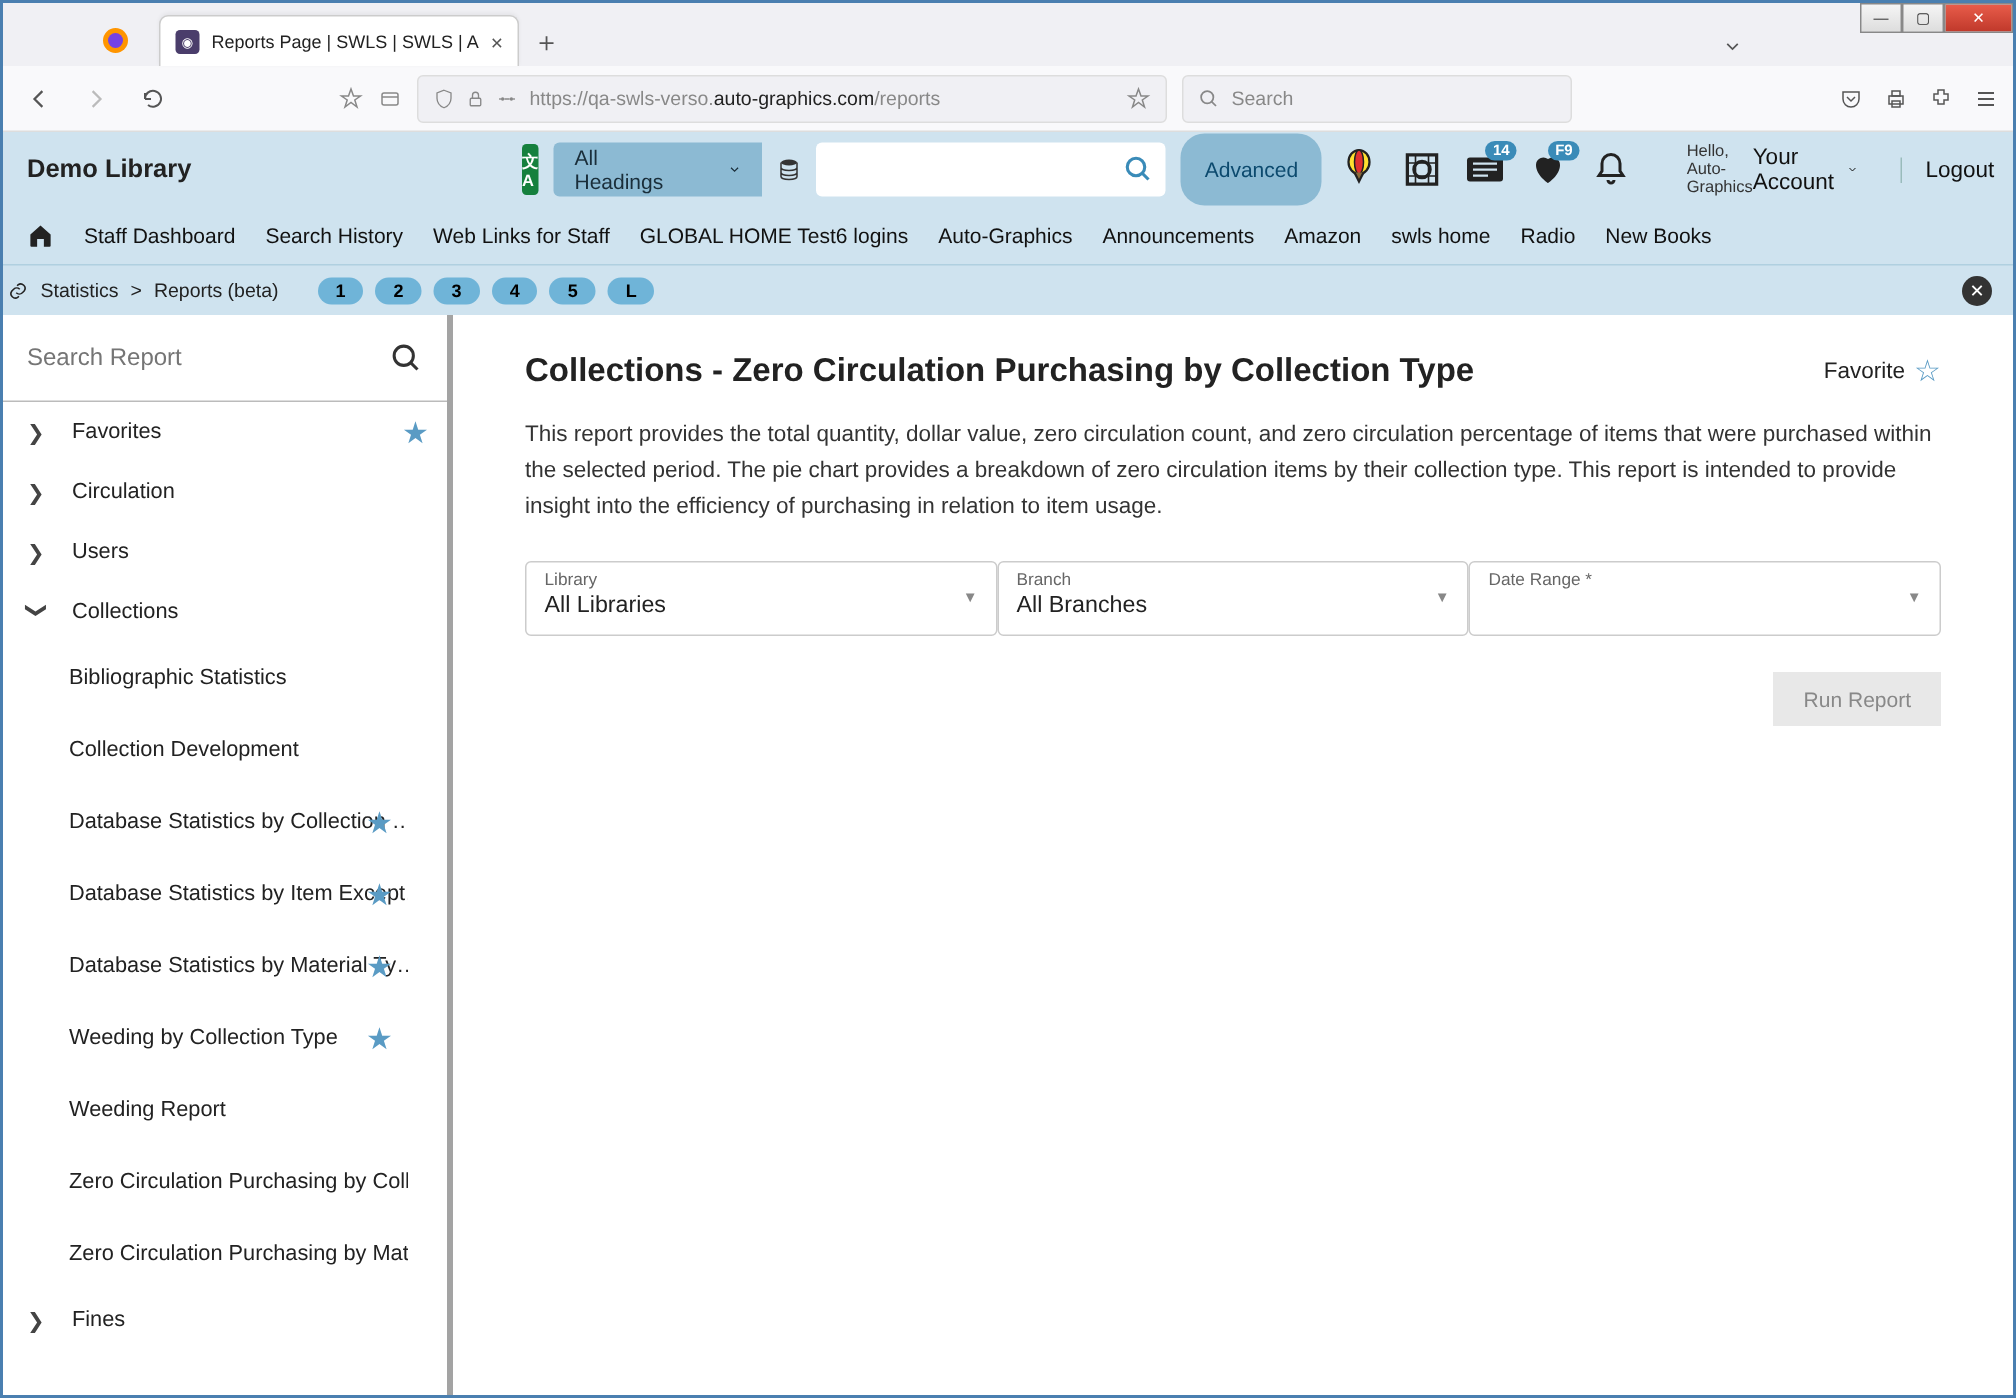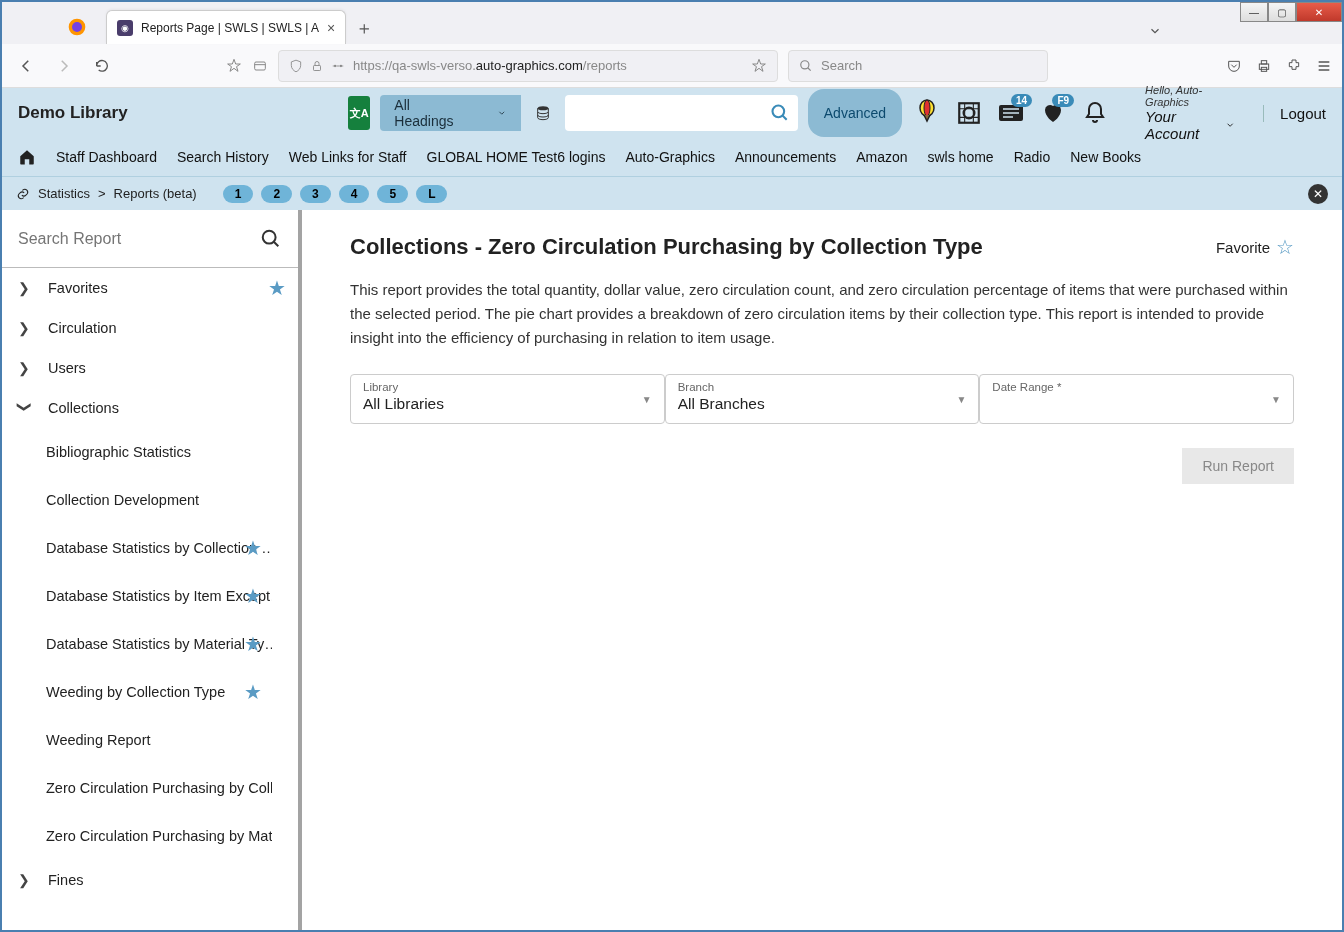--- a/index.html
+++ b/index.html
@@ -38,32 +38,32 @@
 .lang-icon { width: 26px; height: 34px; background: #15803d; border-radius: 3px; display: flex; align-items: center; justify-content: center; color: #fff; font-size: 11px; font-weight: bold; }
 .headings-select { height: 36px; background: #8cbad3; border-radius: 4px 0 0 4px; padding: 0 14px; display: flex; align-items: center; gap: 40px; color: #1a2e3a; font-size: 14px; cursor: pointer; }
 .db-icon { width: 28px; height: 36px; display: flex; align-items: center; justify-content: center; color: #333; font-size: 16px; }
 .search-field { flex: 1; height: 36px; background: #fff; border-radius: 4px; display: flex; align-items: center; max-width: 320px; }
 .search-field input { flex: 1; border: none; outline: none; padding: 0 10px; height: 100%; background: transparent; }
 .search-field .mag { width: 36px; height: 36px; display: flex; align-items: center; justify-content: center; color: #3a8bb8; font-size: 18px; }
 .advanced-btn { height: 48px; background: #8cbad3; border-radius: 16px; padding: 0 16px; display: flex; align-items: center; color: #0c4a6e; font-size: 14px; cursor: pointer; }
 .top-icons { display: flex; gap: 12px; margin-left: auto; align-items: center; }
 .icon-wrap { position: relative; width: 30px; height: 30px; display: flex; align-items: center; justify-content: center; font-size: 24px; color: #222; }
 .badge { position: absolute; top: -4px; right: -6px; background: #3a8bb8; color: #fff; font-size: 10px; border-radius: 9px; padding: 1px 5px; min-width: 16px; text-align: center; font-weight: bold; }
-.account-block { display: flex; flex-direction: column; margin-left: 25px; font-style: italic; }
+.account-block { display: flex; margin-left: 25px; }
 .account-hello { font-size: 11px; color: #333; }
 .account-link { font-size: 15px; color: #111; display: flex; align-items: center; gap: 4px; cursor: pointer; }
 .logout { margin-left: 18px; font-size: 15px; color: #111; cursor: pointer; border-left: 1px solid #9bb; padding-left: 16px; }
 
 
 .nav-links { display: flex; align-items: center; height: 38px; padding: 0 16px; gap: 20px; font-size: 14px; color: #111; }
 .nav-links .home-ic { font-size: 16px; }
 .nav-links a { color: #111; text-decoration: none; cursor: pointer; }
 
 
-.breadcrumb-bar { height: 34px; background: #cfe3ef; border-top: 1px solid #b0d0e0; display: flex; align-items: center; padding: 0 14px; gap: 8px; font-size: 13px; color: #222; position: relative; }
+.breadcrumb-bar { height: 34px; background: #cfe3ef; border-top: 1px solid #b0d0e0; display: flex; align-items: center; padding: 0 3px; gap: 8px; font-size: 13px; color: #222; position: relative; }
 .crumb-pill { background: #6fb4d8; color: #000; font-weight: bold; border-radius: 12px; padding: 2px 12px; font-size: 12px; cursor: pointer; }
 .crumb-close { position: absolute; right: 14px; width: 20px; height: 20px; background: #333; color: #fff; border-radius: 10px; display: flex; align-items: center; justify-content: center; font-size: 12px; cursor: pointer; }
 
 
 .main { display: flex; height: calc(100% - 208px); }
 .sidebar { width: 300px; border-right: 4px solid #a3a3a3; background: #fff; display: flex; flex-direction: column; }
 .sb-search { height: 58px; display: flex; align-items: center; padding: 0 16px; border-bottom: 1px solid #bbb; }
 .sb-search input { flex: 1; border: none; outline: none; font-size: 16px; color: #888; }
 .sb-search .mag { font-size: 22px; color: #333; }
 .fav-top { position: relative; }

